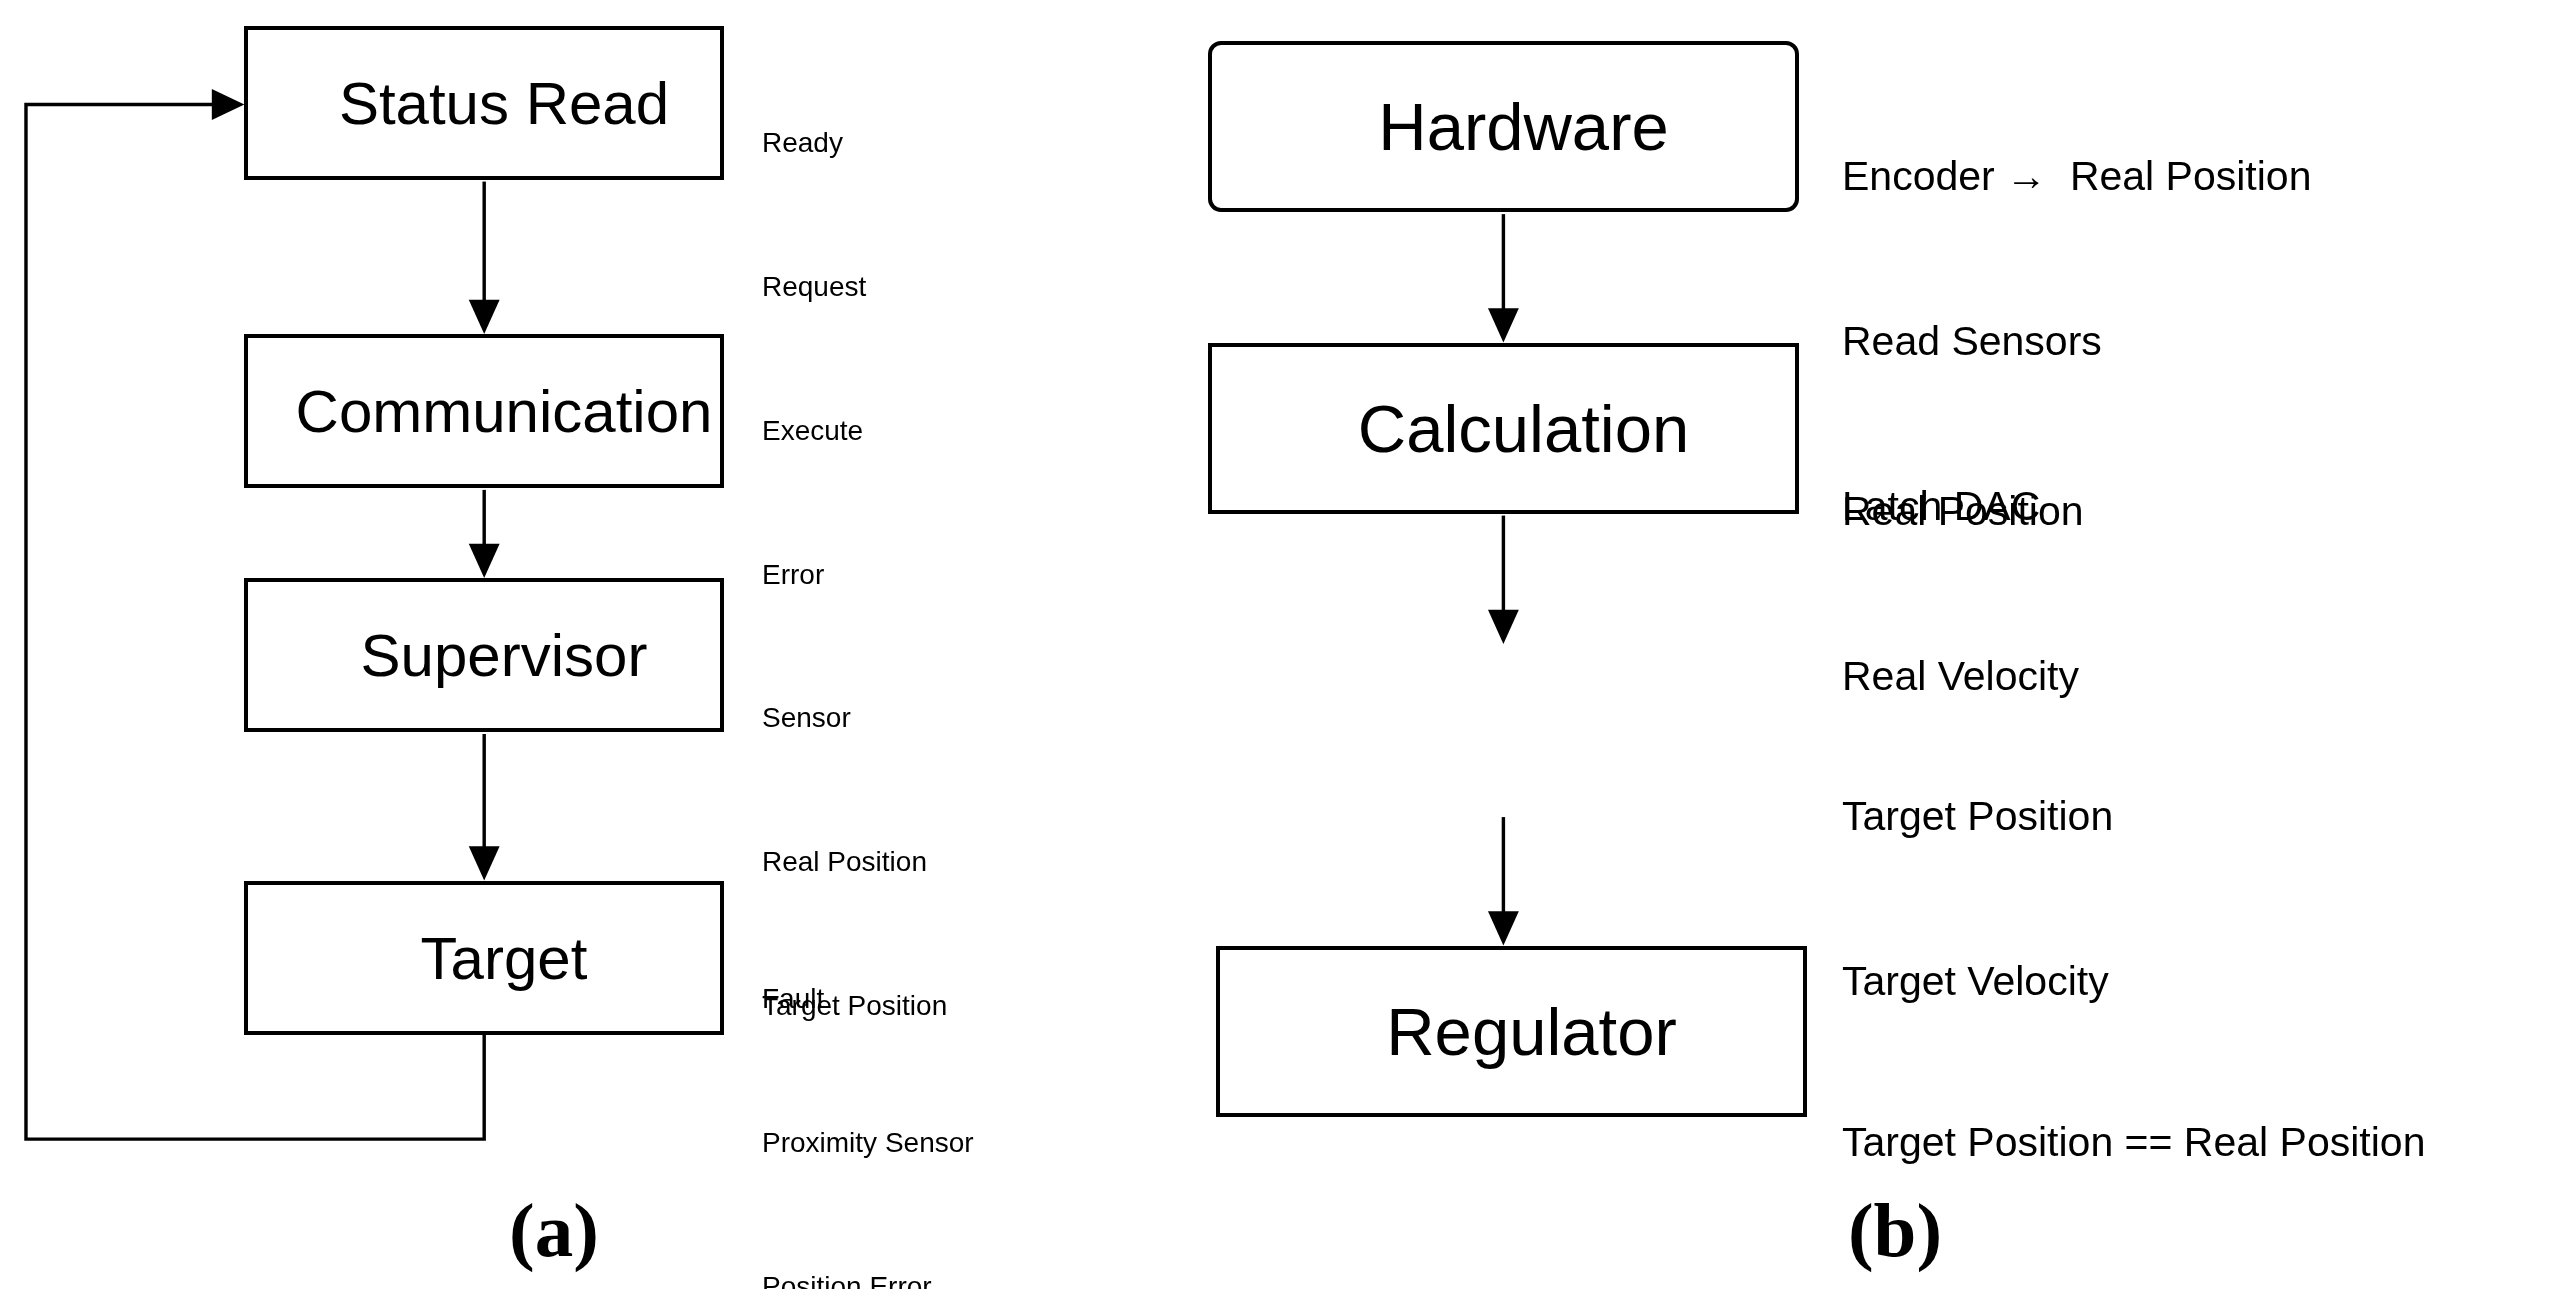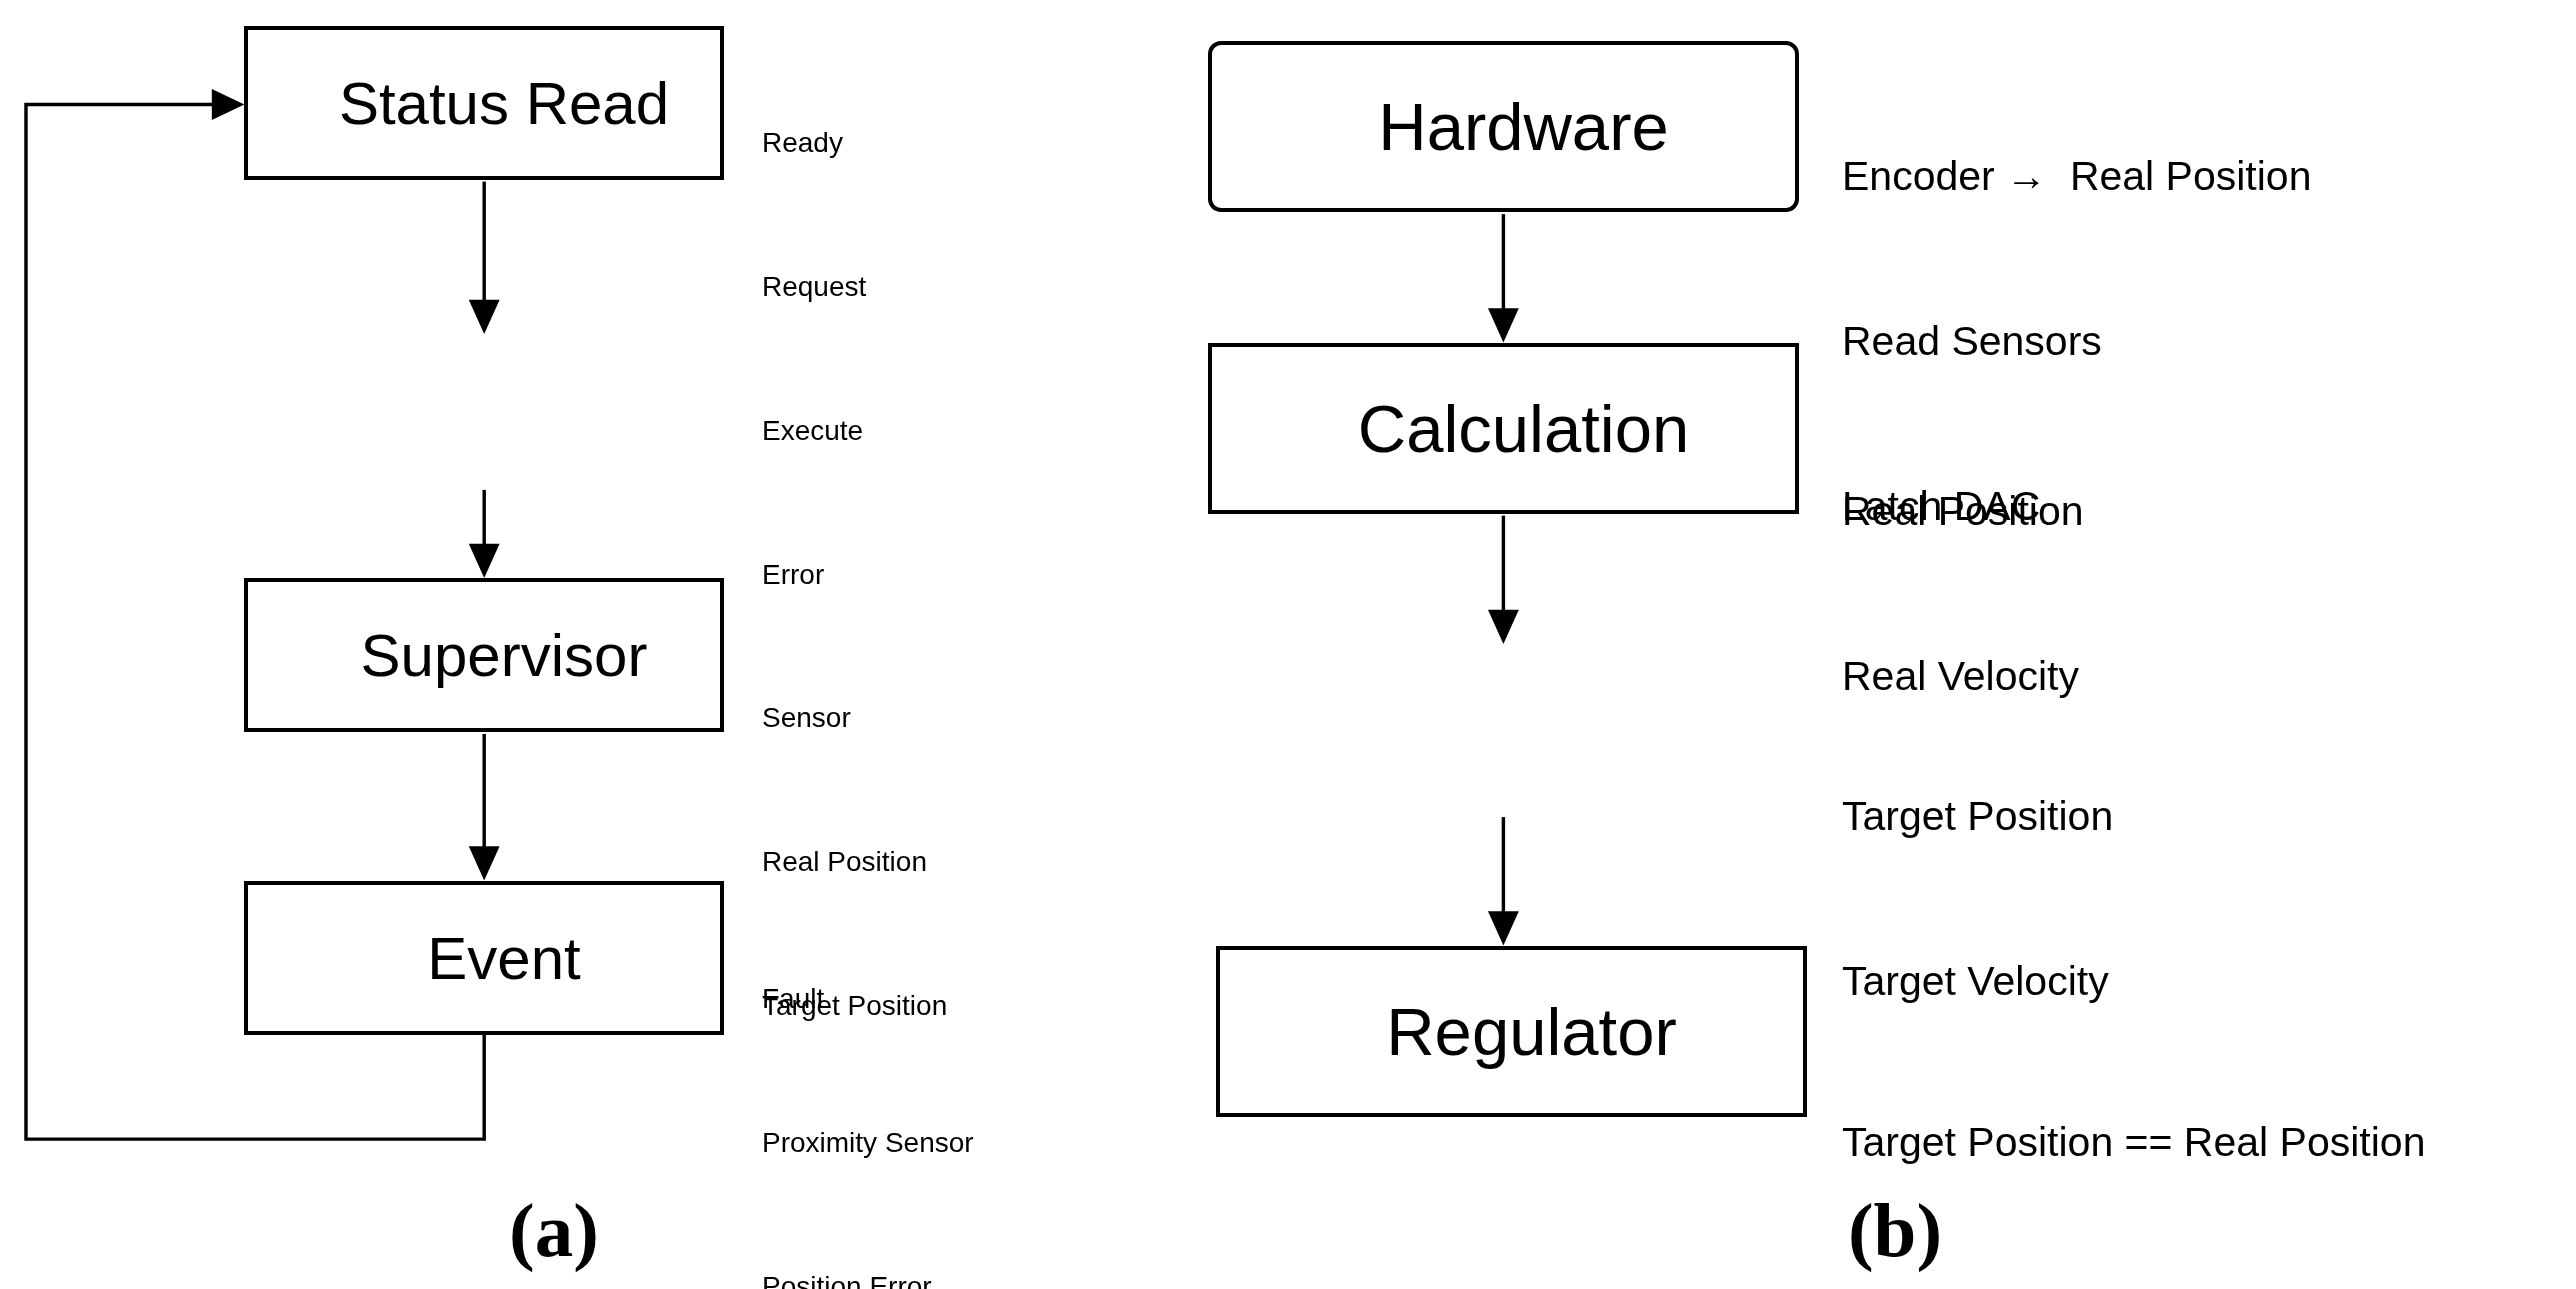--- a/index.html
+++ b/index.html
@@ -56,25 +56,28 @@
     <polygon class="head" points="1737,360 1773,360 1755,400"></polygon>
     <path class="stroke" d="M 1755 602 V 714"></path>
     <polygon class="head" points="1737,712 1773,712 1755,752"></polygon>
     <path class="stroke" d="M 1755 954 V 1066"></path>
     <polygon class="head" points="1737,1064 1773,1064 1755,1104"></polygon>
   </svg>
 
   <div class="fbox fbox-a" style="top:26px;">
     <span>Status Read</span>
   </div>
+  <div class="fbox fbox-a" style="top:334px;">
+    <span>Communication</span>
+  </div>
   <div class="fbox fbox-a" style="top:578px;">
     <span>Supervisor</span>
   </div>
   <div class="fbox fbox-a" style="top:881px;">
-    <span>Event</span>
+    <span>Target</span>
   </div>
 
   <div class="ann ann-a" style="top:23px;">
     <div class="ann-line">Ready</div>
     <div class="ann-line">Request</div>
     <div class="ann-line">Execute</div>
     <div class="ann-line">Error</div>
   </div>
   <div class="ann ann-a" style="top:598px;">
     <div class="ann-line">Sensor</div>

